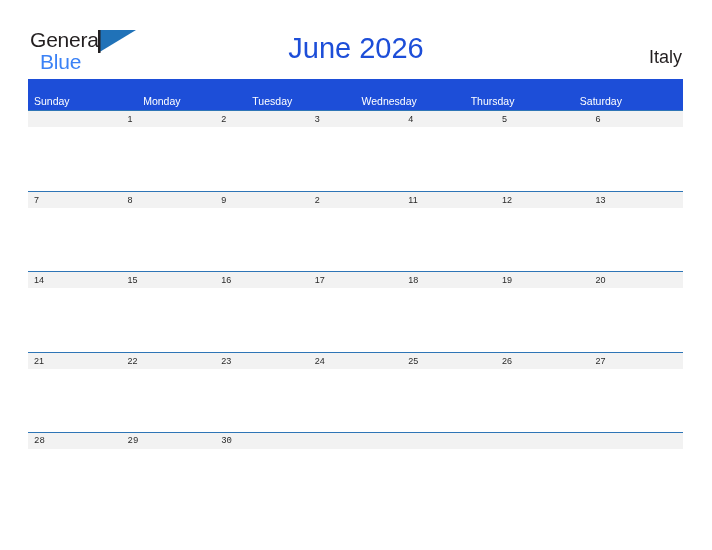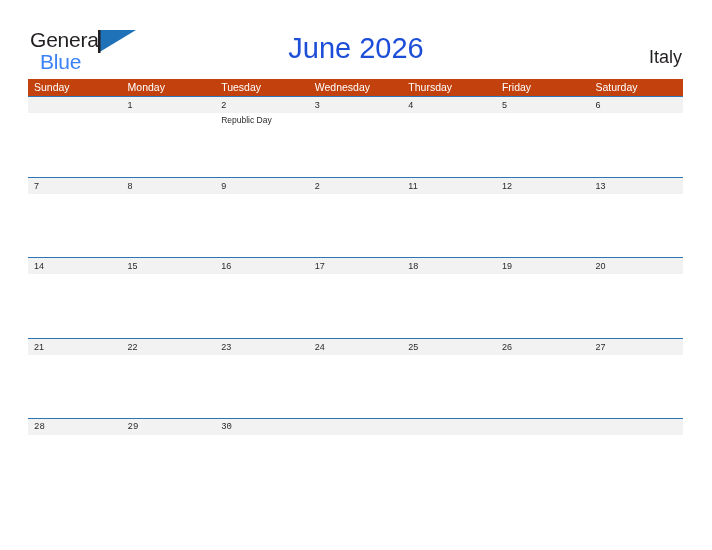--- a/index.html
+++ b/index.html
@@ -79,22 +79,22 @@
   
   .calendar {
     position: absolute;
     left: 28px;
     top: 79px;
     width: 655px;
   }
 
   .weekday-row {
     display: flex;
-    background: #c2410c;
-    height: 17px;
+    background: #1d4ed8;
+    height: 31px;
     align-items: flex-end;
   }
   .weekday-cell {
     flex: 1 1 0;
     color: #ffffff;
     font-size: 10.5px;
     line-height: 17px;
     padding-left: 6px;
     box-sizing: border-box;
     white-space: nowrap;
@@ -172,42 +172,32 @@
 </div>
 
 <div class="calendar">
 
   <div class="weekday-row">
     <div class="weekday-cell">Sunday</div>
     <div class="weekday-cell">Monday</div>
     <div class="weekday-cell">Tuesday</div>
     <div class="weekday-cell">Wednesday</div>
     <div class="weekday-cell">Thursday</div>
-    <div class="weekday-cell">Friday</div>
     <div class="weekday-cell">Saturday</div>
   </div>
 
   <div class="week-row">
     <div class="date-strip">
       <div class="day-cell empty"></div>
       <div class="day-cell">1</div>
       <div class="day-cell">2</div>
       <div class="day-cell">3</div>
       <div class="day-cell">4</div>
       <div class="day-cell">5</div>
       <div class="day-cell">6</div>
-    </div>
-    <div class="event-strip">
-      <div class="event-cell"></div>
-      <div class="event-cell"></div>
-      <div class="event-cell">Republic Day</div>
-      <div class="event-cell"></div>
-      <div class="event-cell"></div>
-      <div class="event-cell"></div>
-      <div class="event-cell"></div>
     </div>
   </div>
 
   <div class="week-row">
     <div class="date-strip">
       <div class="day-cell">7</div>
       <div class="day-cell">8</div>
       <div class="day-cell">9</div>
       <div class="day-cell">2</div>
       <div class="day-cell">11</div>

